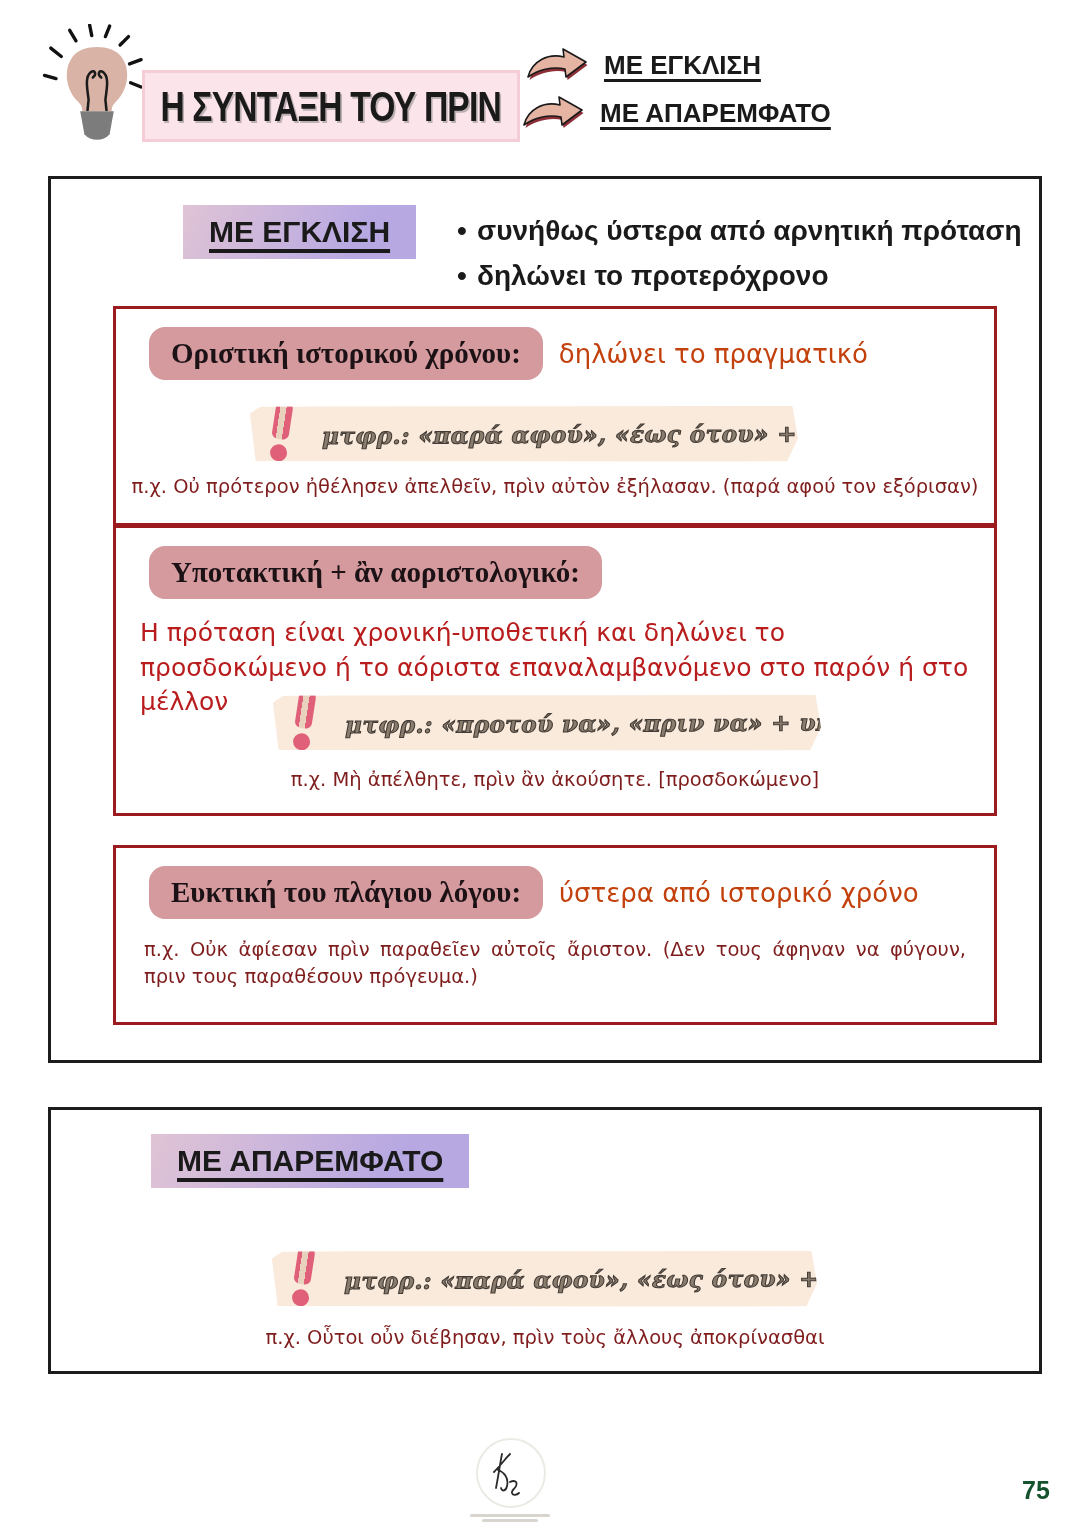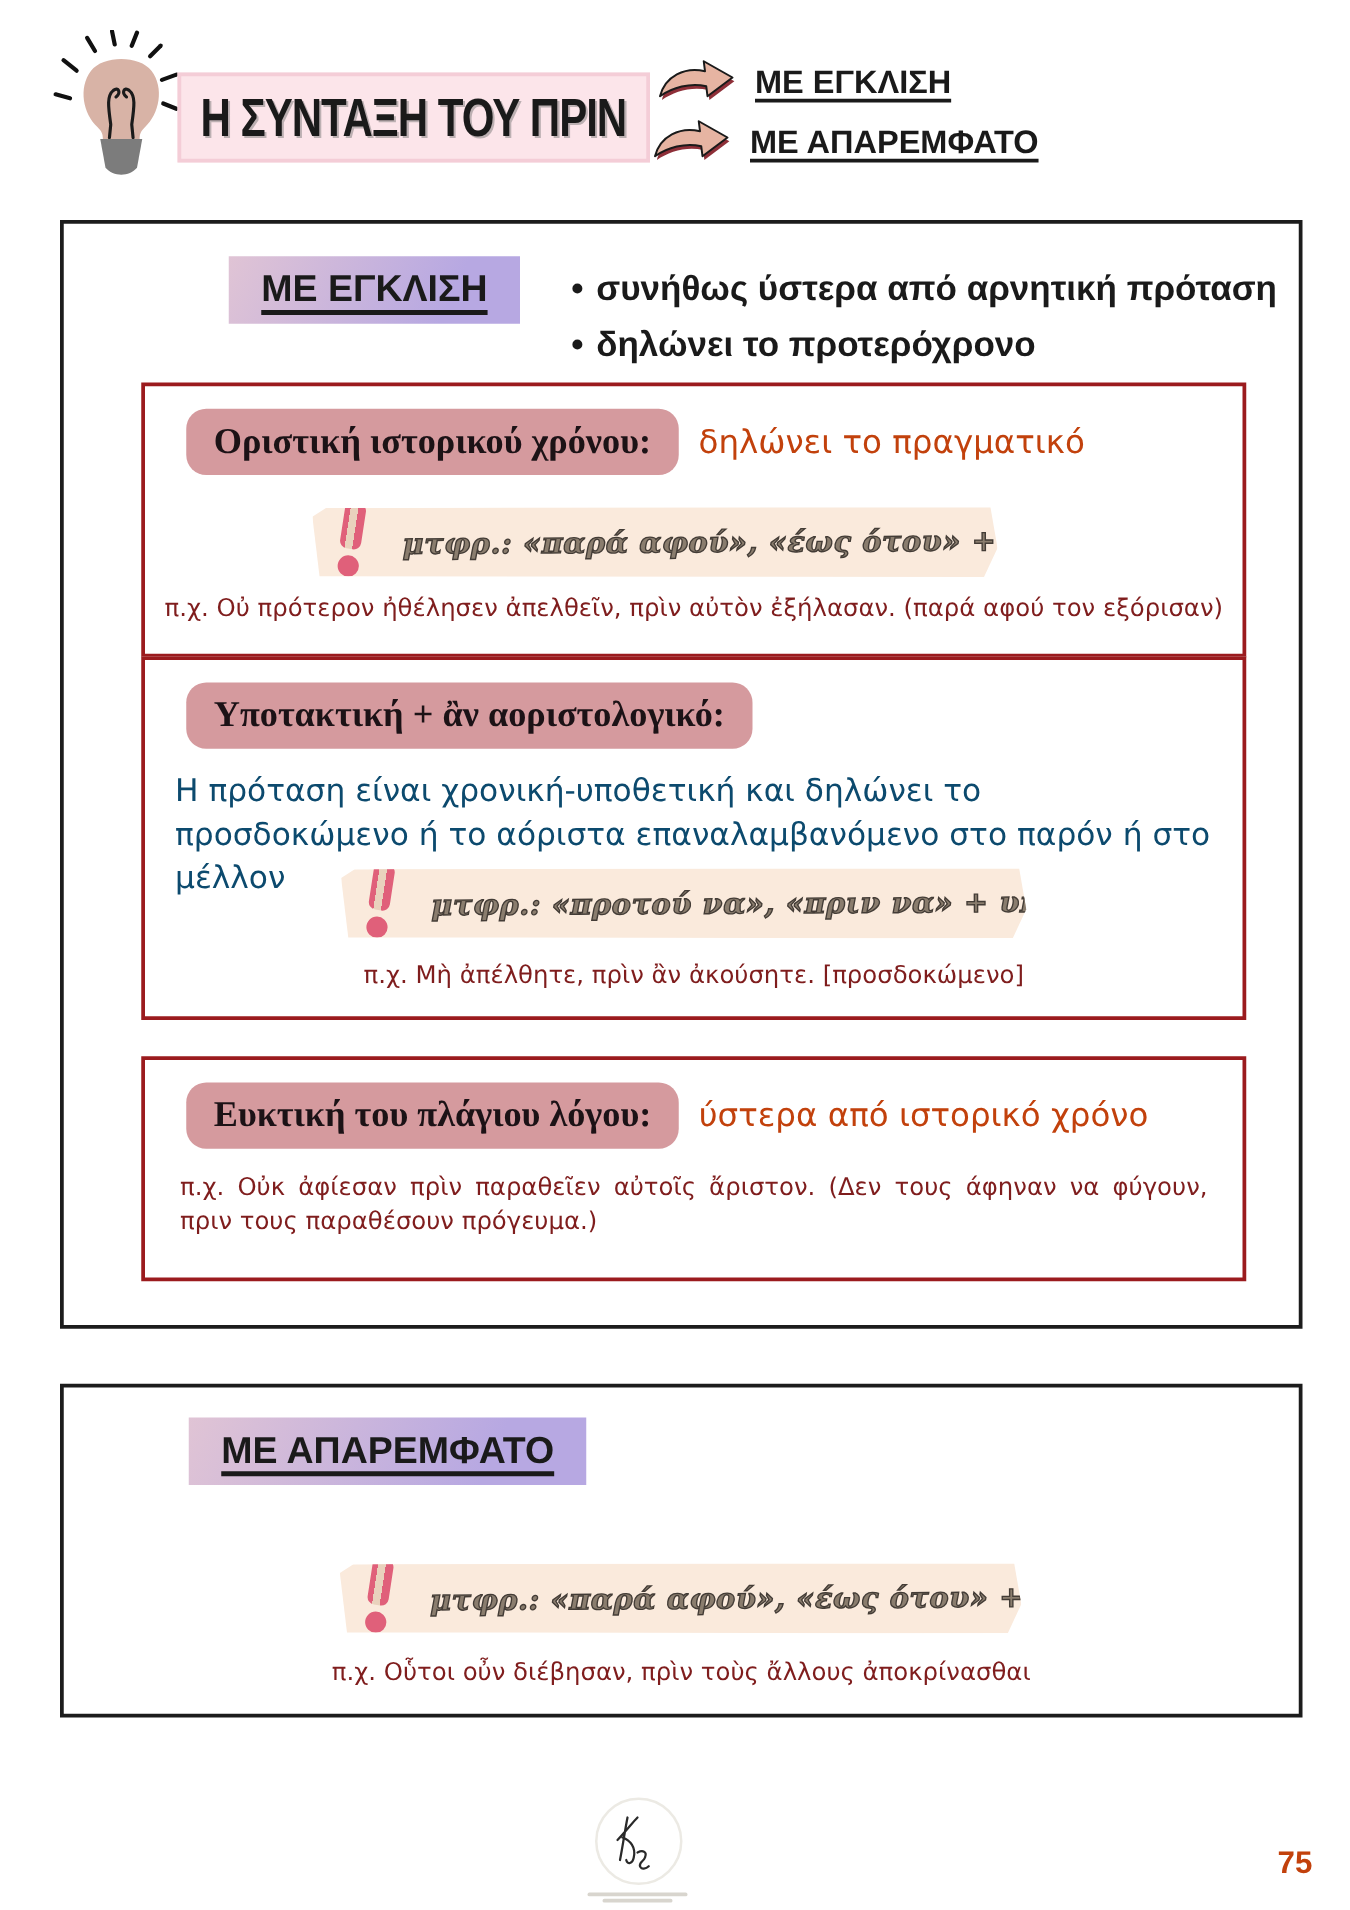--- a/index.html
+++ b/index.html
@@ -1,21 +1,21 @@
 <!DOCTYPE html>
 <html style="--accent_red: #9b1b1e; --rose_badge: #d59a9e; --purple_badge_start: #e0c4d5; --purple_badge_end: #b7a8e2; --cream_strip: #faeadc; --title_pink_bg: #fce5ea; --title_pink_border: #f4cdd7; --exclamation_pink: #e0607a; --arrow_tan: #e6b4a2; --arrow_dark_red: #8e2f38; --bulb_tan: #d8b3a6; --bulb_base_gray: #7c7c7c;"><head>
 <meta charset="utf-8">
 <style>
   html,body{margin:0;padding:0;background:#e9e9e9;}
   .page{position:relative;width:1080px;height:1528px;background:#ffffff;overflow:hidden;
         font-family:"DejaVu Sans",sans-serif;color:#1a1a1a;}
 
   
   .bulb-svg{position:absolute;left:36px;top:24px;width:122px;height:126px;}
-  .title-box{position:absolute;left:142px;top:58px;width:372px;height:66px;
+  .title-box{position:absolute;left:142px;top:70px;width:372px;height:66px;
              background:var(--title_pink_bg,#fce5ea);border:3px solid var(--title_pink_border,#f4cdd7);
              display:flex;align-items:center;justify-content:center;}
   .title-text{display:inline-block;font-family:"Liberation Sans",sans-serif;font-weight:900;
               font-size:41px;letter-spacing:-1px;transform:scaleX(.82) scaleY(1.05);
               text-shadow:2px 2px 0 rgba(110,110,110,.45);white-space:nowrap;}
   .branch{position:absolute;display:flex;align-items:center;gap:14px;}
   .branch-1{left:524px;top:44px;}
   .branch-2{left:520px;top:92px;}
   .arrow-svg{width:66px;height:42px;flex:0 0 auto;}
   .branch-label{font-family:"Liberation Sans",sans-serif;font-weight:800;font-size:26px;
@@ -44,21 +44,21 @@
            border:3px solid var(--accent_red,#9b1b1e);}
   .rb1{top:127px;height:214px;}
   .rb2{top:346px;height:285px;}
   .rb3{top:666px;height:174px;}
 
   .case-head{position:absolute;left:22px;top:18px;display:flex;align-items:center;gap:16px;white-space:nowrap;margin-left:11px;}
   .rose-badge{background:var(--rose_badge,#d59a9e);border-radius:16px;padding:10px 22px;
               font-family:"Liberation Serif",serif;font-weight:700;font-size:29px;color:#1c1216;}
   .case-note{font-size:26px;color:#c2410c;}
 
-  .case-body{position:absolute;left:24px;top:88px;width:838px;font-size:25px;line-height:1.38;color:#0c4a6e;}
+  .case-body{position:absolute;left:24px;top:88px;width:838px;font-size:25px;line-height:1.38;color:#b91c1c;}
 
   .strip{position:absolute;height:58px;background:var(--cream_strip,#faeadc);border-radius:5px;
          transform:rotate(-.3deg);display:flex;align-items:center;
          clip-path:polygon(0 12%,2% 0,99% 4%,100% 60%,98% 100%,1% 94%);}
   .rb1 .strip{left:134px;top:96px;width:548px;}
   .rb2 .strip{left:157px;top:166px;width:548px;}
   .box2 .strip{left:221px;top:140px;width:545px;}
   .mtfr{font-family:"DejaVu Serif",serif;font-style:italic;font-weight:700;font-size:23px;
         color:#8a7d6e;-webkit-text-stroke:1.1px #433c36;letter-spacing:.5px;
         margin-left:72px;white-space:nowrap;}
@@ -80,21 +80,21 @@
 
   
   .logo{position:absolute;left:452px;top:1436px;width:116px;height:90px;}
   .logo-ring{position:absolute;left:24px;top:2px;width:66px;height:66px;border-radius:50%;
              border:2px solid #eceae4;}
   .logo-sig{position:absolute;left:24px;top:2px;width:66px;height:66px;}
   .logo-lines{position:absolute;left:18px;top:76px;width:80px;}
   .logo-line{height:3px;background:#d8d5ce;border-radius:2px;margin:2px 0;filter:blur(.4px);}
   .logo-line.short{width:56px;margin-left:12px;}
   .page-number{position:absolute;left:1022px;top:1476px;font-family:"Liberation Sans",sans-serif;
-               font-weight:700;font-size:25px;color:#c2410c;}
+               font-weight:700;font-size:25px;color:#14532d;}
 </style>
 </head>
 <body>
 
 <div class="page">
 
   <svg class="bulb-svg" viewBox="0 0 110 120">
     <g stroke="#111" stroke-width="3.2" stroke-linecap="round">
       <line x1="16" y1="52" x2="5" y2="49"></line>
       <line x1="21" y1="31" x2="11" y2="23"></line>

